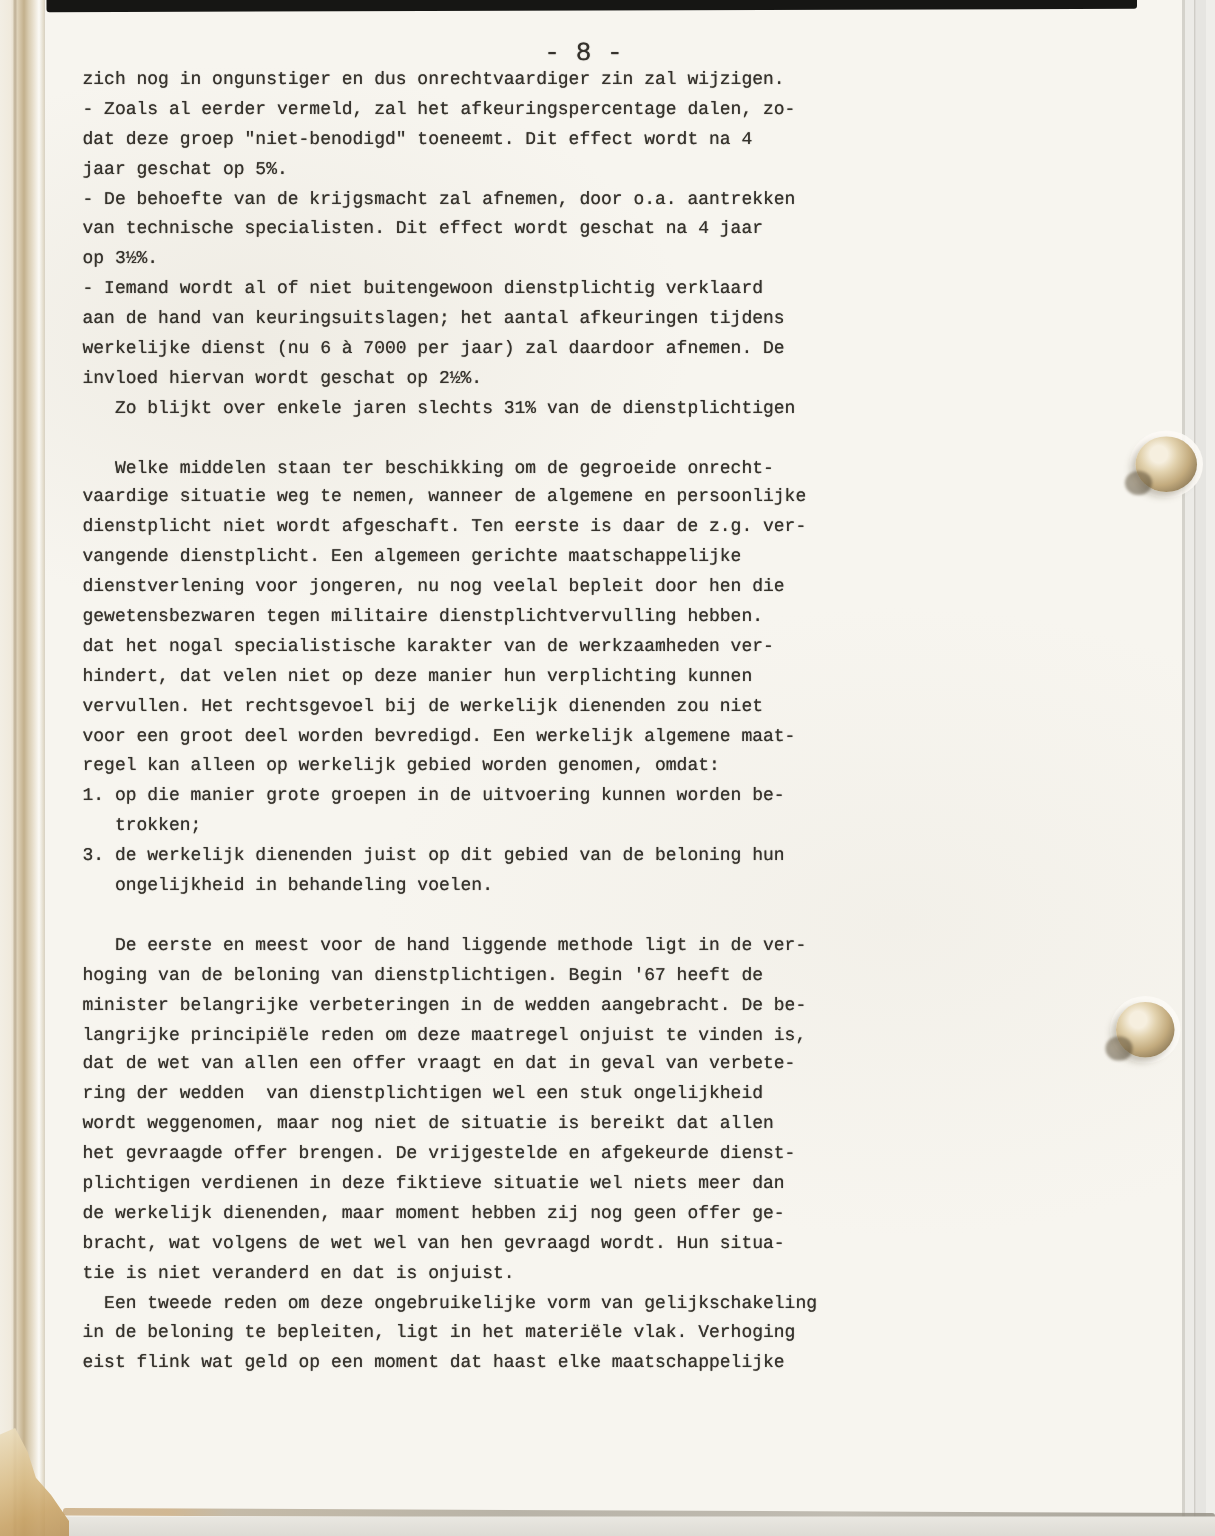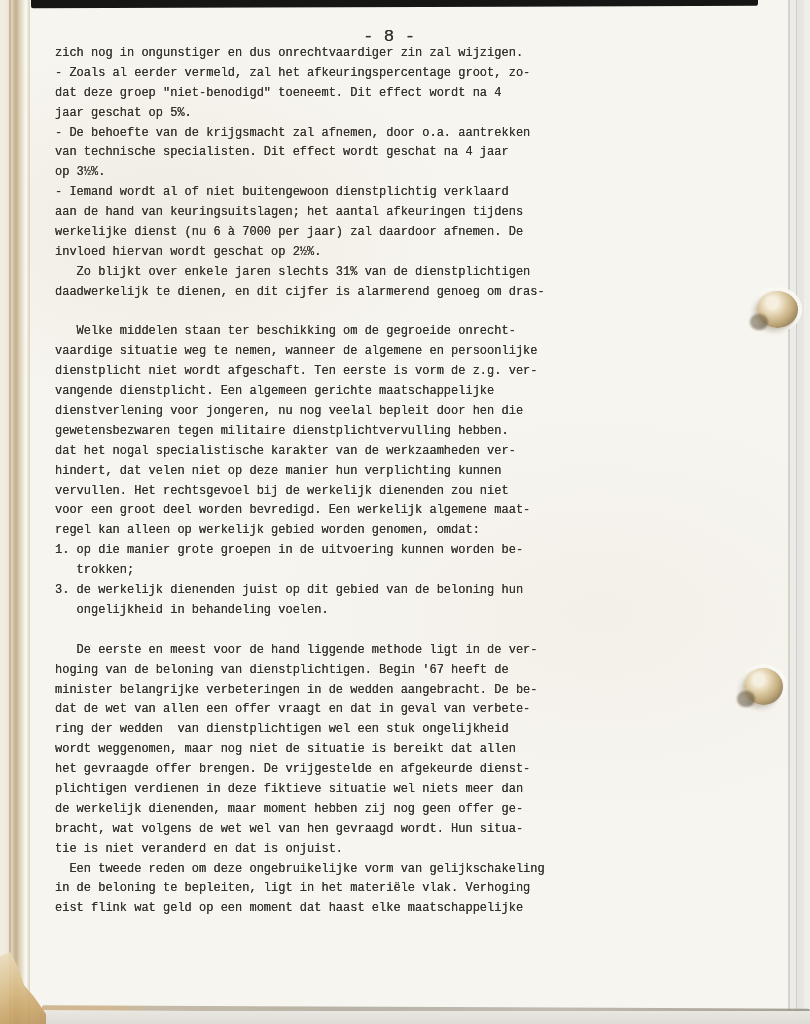--- a/index.html
+++ b/index.html
@@ -64,52 +64,52 @@
 </style>
 </head>
 <body>
 
 <div class="canvas">
 
   <div class="paper">
     <div class="page-number">- 8 -</div>
     <div class="text-block">
         <div class="line">zich nog in ongunstiger en dus onrechtvaardiger zin zal wijzigen.</div>
-        <div class="line">- Zoals al eerder vermeld, zal het afkeuringspercentage groot, zo-</div>
+        <div class="line">- Zoals al eerder vermeld, zal het afkeuringspercentage dalen, zo-</div>
         <div class="line">dat deze groep "niet-benodigd" toeneemt. Dit effect wordt na 4</div>
         <div class="line">jaar geschat op 5%.</div>
         <div class="line">- De behoefte van de krijgsmacht zal afnemen, door o.a. aantrekken</div>
         <div class="line">van technische specialisten. Dit effect wordt geschat na 4 jaar</div>
         <div class="line">op 3½%.</div>
         <div class="line">- Iemand wordt al of niet buitengewoon dienstplichtig verklaard</div>
         <div class="line">aan de hand van keuringsuitslagen; het aantal afkeuringen tijdens</div>
         <div class="line">werkelijke dienst (nu 6 à 7000 per jaar) zal daardoor afnemen. De</div>
         <div class="line">invloed hiervan wordt geschat op 2½%.</div>
         <div class="line">   Zo blijkt over enkele jaren slechts 31% van de dienstplichtigen</div>
-        <div class="line">daadwerkelijk te dienen, en dit cijfer is alarmerend genoeg om dras-</div>
         <div class="line">&nbsp;</div>
         <div class="line">   Welke middelen staan ter beschikking om de gegroeide onrecht-</div>
         <div class="line">vaardige situatie weg te nemen, wanneer de algemene en persoonlijke</div>
-        <div class="line">dienstplicht niet wordt afgeschaft. Ten eerste is vorm de z.g. ver-</div>
+        <div class="line">dienstplicht niet wordt afgeschaft. Ten eerste is daar de z.g. ver-</div>
         <div class="line">vangende dienstplicht. Een algemeen gerichte maatschappelijke</div>
         <div class="line">dienstverlening voor jongeren, nu nog veelal bepleit door hen die</div>
         <div class="line">gewetensbezwaren tegen militaire dienstplichtvervulling hebben.</div>
         <div class="line">dat het nogal specialistische karakter van de werkzaamheden ver-</div>
         <div class="line">hindert, dat velen niet op deze manier hun verplichting kunnen</div>
         <div class="line">vervullen. Het rechtsgevoel bij de werkelijk dienenden zou niet</div>
         <div class="line">voor een groot deel worden bevredigd. Een werkelijk algemene maat-</div>
         <div class="line">regel kan alleen op werkelijk gebied worden genomen, omdat:</div>
         <div class="line">1. op die manier grote groepen in de uitvoering kunnen worden be-</div>
         <div class="line">   trokken;</div>
         <div class="line">3. de werkelijk dienenden juist op dit gebied van de beloning hun</div>
         <div class="line">   ongelijkheid in behandeling voelen.</div>
         <div class="line">&nbsp;</div>
         <div class="line">   De eerste en meest voor de hand liggende methode ligt in de ver-</div>
         <div class="line">hoging van de beloning van dienstplichtigen. Begin '67 heeft de</div>
         <div class="line">minister belangrijke verbeteringen in de wedden aangebracht. De be-</div>
+        <div class="line">langrijke principiële reden om deze maatregel onjuist te vinden is,</div>
         <div class="line">dat de wet van allen een offer vraagt en dat in geval van verbete-</div>
         <div class="line">ring der wedden  van dienstplichtigen wel een stuk ongelijkheid</div>
         <div class="line">wordt weggenomen, maar nog niet de situatie is bereikt dat allen</div>
         <div class="line">het gevraagde offer brengen. De vrijgestelde en afgekeurde dienst-</div>
         <div class="line">plichtigen verdienen in deze fiktieve situatie wel niets meer dan</div>
         <div class="line">de werkelijk dienenden, maar moment hebben zij nog geen offer ge-</div>
         <div class="line">bracht, wat volgens de wet wel van hen gevraagd wordt. Hun situa-</div>
         <div class="line">tie is niet veranderd en dat is onjuist.</div>
         <div class="line">  Een tweede reden om deze ongebruikelijke vorm van gelijkschakeling</div>
         <div class="line">in de beloning te bepleiten, ligt in het materiële vlak. Verhoging</div>

